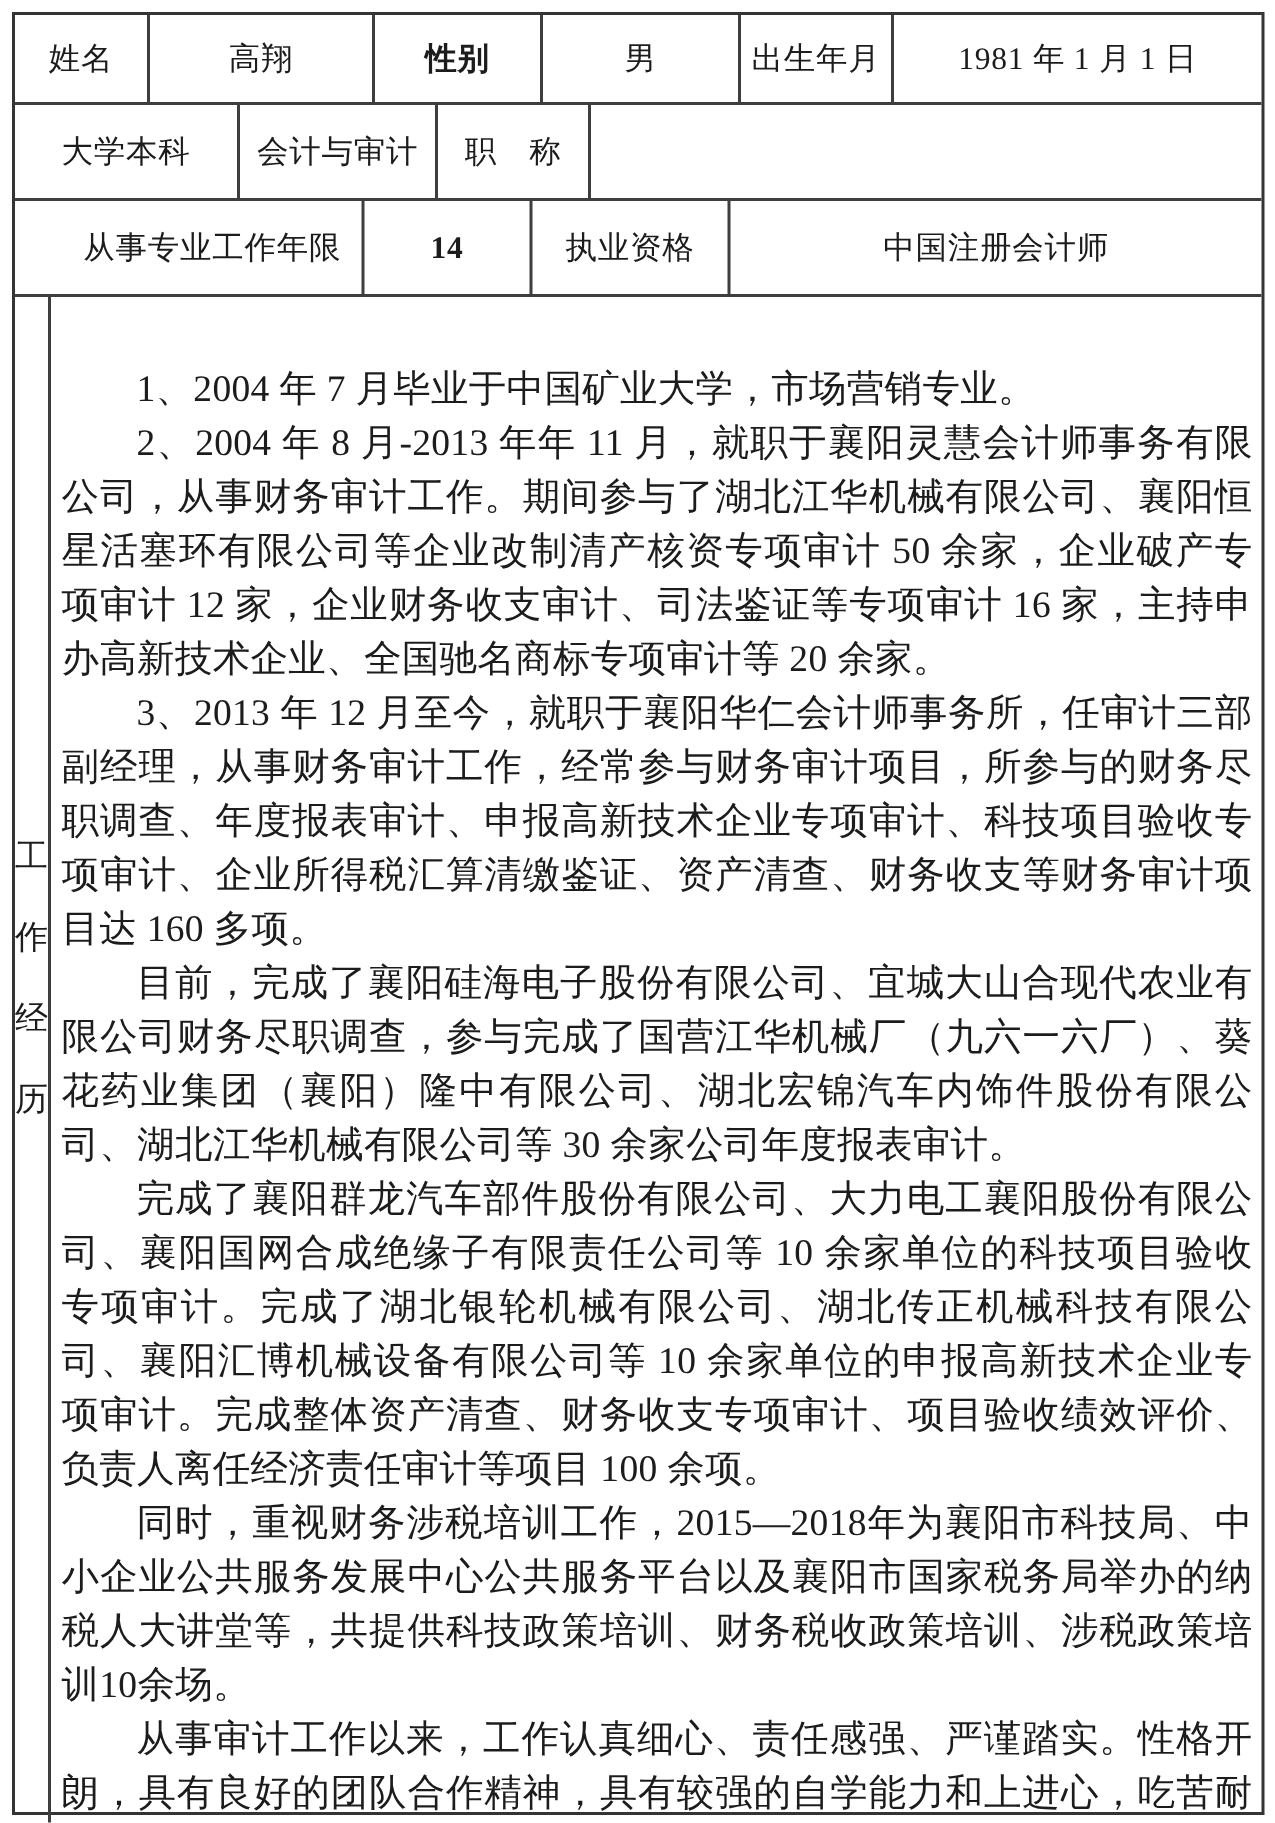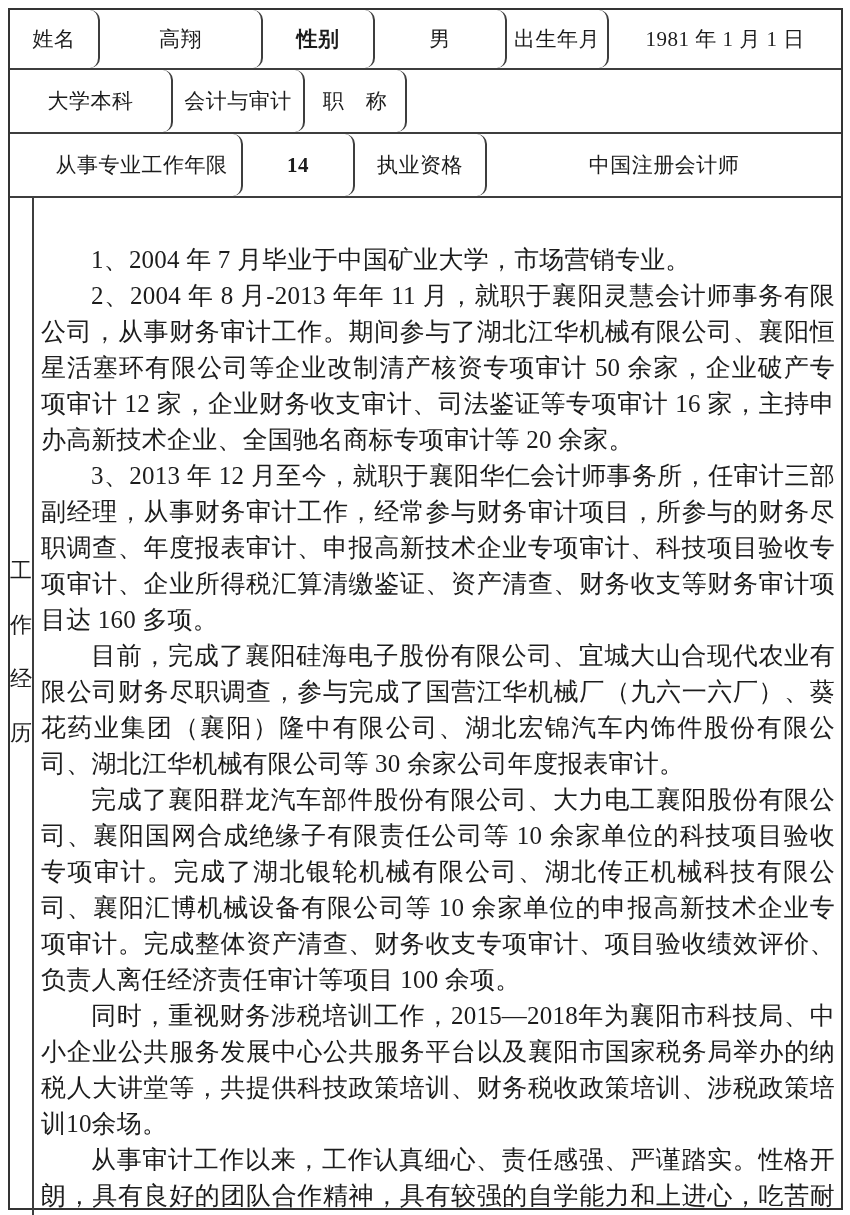--- a/index.html
+++ b/index.html
@@ -31,25 +31,24 @@
   .row-2 { height: 64px; }
   .row-3 { height: 64px; }
   .row-4 { flex: 1 1 auto; border-bottom: none; }
   .cell {
     display: flex; align-items: center; justify-content: center;
     border-right: 2px solid #3e3e3e;
     font-size: 21px;
     letter-spacing: 0.5px;
     overflow: hidden;
     flex: 0 0 auto;
-    border-radius: 10px;
   }
   .cell.last { border-right: none; flex: 1 1 auto; }
   .w90  { width: 90px; }
-  .w143 { width: 163px; }
+  .w143 { width: 150px; }
   .w112 { width: 112px; font-weight: bold; }
   .w132 { width: 132px; }
   .w101 { width: 102px; }
   .w233 { width: 233px; padding-left: 32px; }
   
   .vheader-cell {
     width: 90px;
     display: flex; align-items: center; justify-content: center;
     border-right: 2px solid #3e3e3e;
   }

